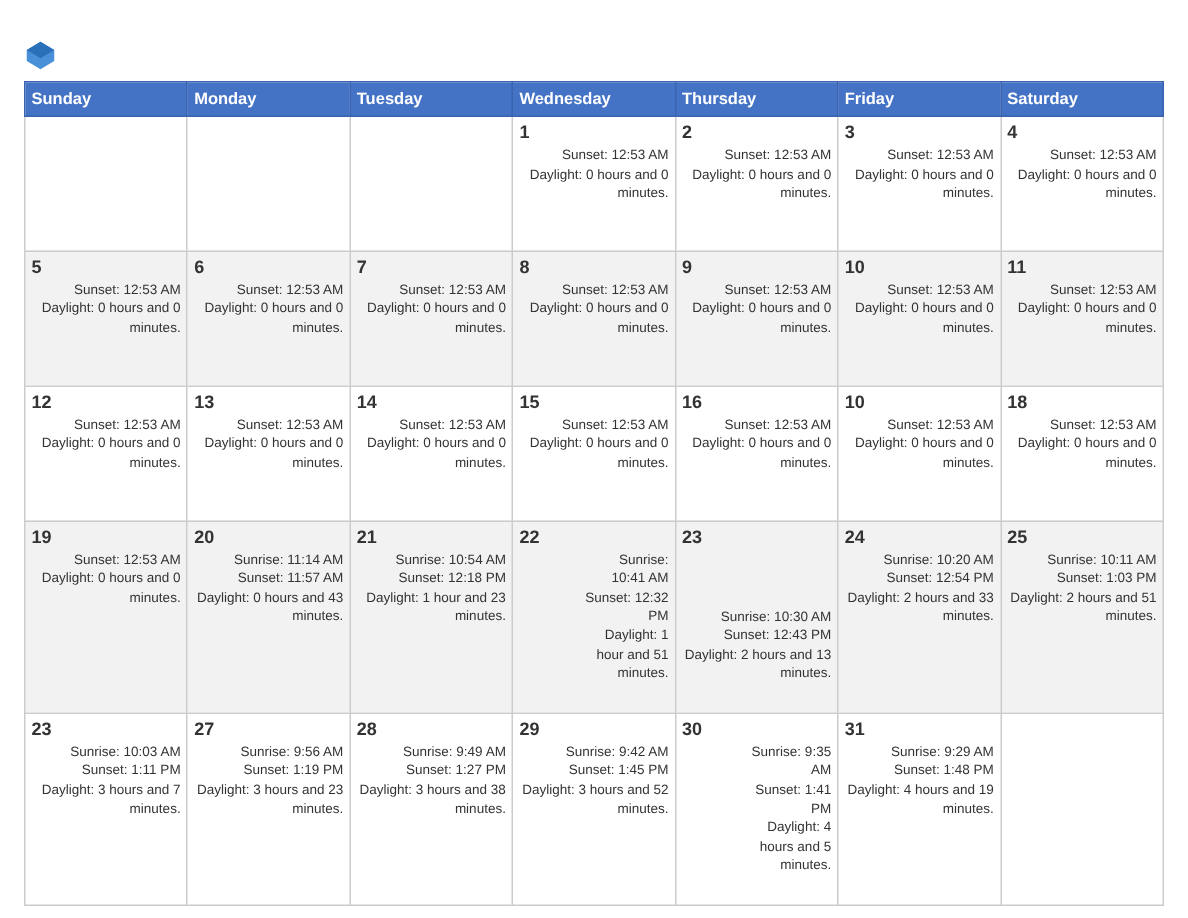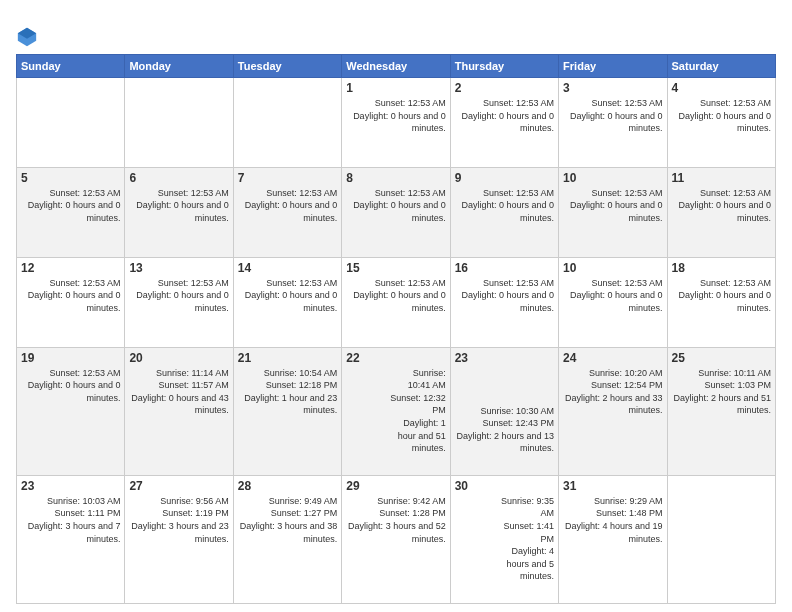--- a/index.html
+++ b/index.html
@@ -289,21 +289,21 @@
           </td>
           <td>
             <span class="day-num">28</span>
             <div class="day-info" style="white-space: pre-line;">Sunrise: 9:49 AM
 Sunset: 1:27 PM
 Daylight: 3 hours and 38 minutes.</div>
           </td>
           <td>
             <span class="day-num">29</span>
             <div class="day-info" style="white-space: pre-line;">Sunrise: 9:42 AM
-Sunset: 1:28 PM
+Sunset: 1:45 PM
 Daylight: 3 hours and 52 minutes.</div>
           </td>
           <td>
             <span class="day-num">30</span>
             <div class="day-info" style="white-space: pre-line; margin-left: 42px;">Sunrise: 9:35 AM
 Sunset: 1:41 PM
 Daylight: 4 hours and 5 minutes.</div>
           </td>
           <td>
             <span class="day-num">31</span>

